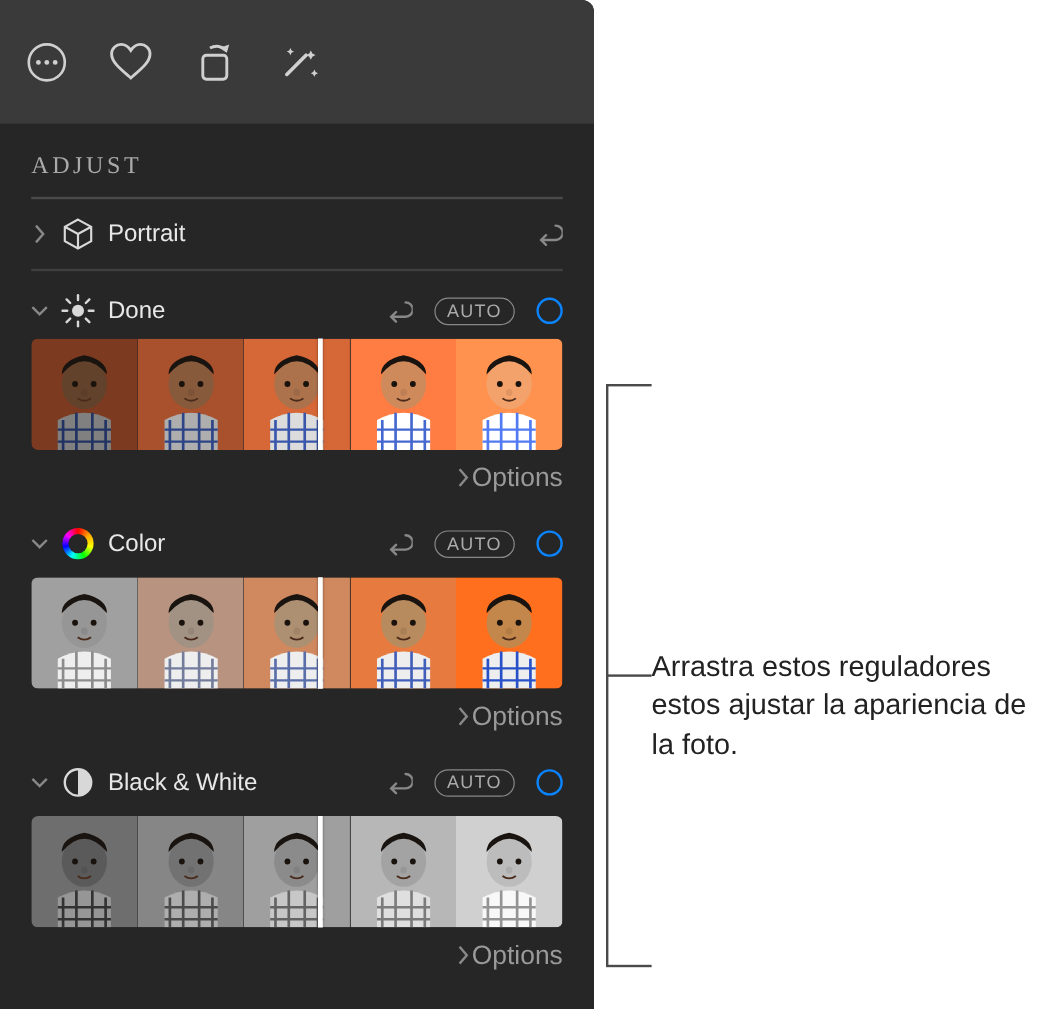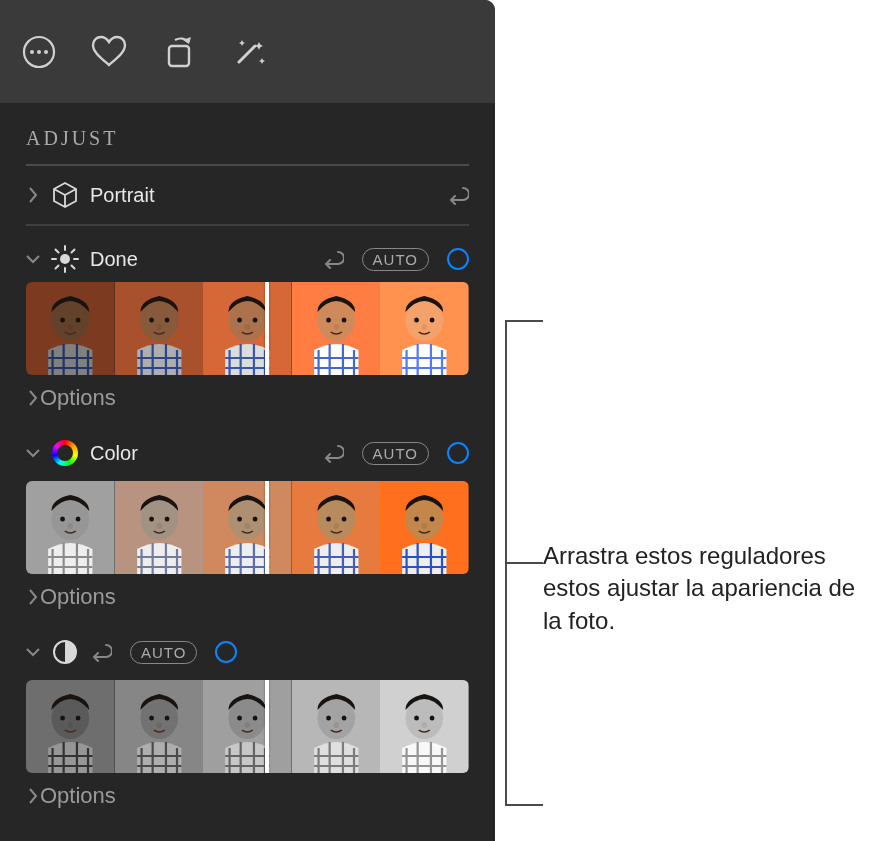--- a/index.html
+++ b/index.html
@@ -134,20 +134,21 @@
     width: 4px;
     background: #fff;
     left: 54%;
     border-radius: 2px;
     box-shadow: 0 0 2px rgba(0,0,0,0.5);
   }
   .options-row {
     display: flex;
     align-items: center;
     padding: 6px 0 14px 0;
+    justify-content: flex-end;
   }
   .options-label {
     color: #9a9a9a;
     font-size: 22px;
   }
   .color-ring {
     width: 26px;
     height: 26px;
     border-radius: 50%;
     background: conic-gradient(red, orange, yellow, lime, cyan, blue, magenta, red);
@@ -516,20 +517,21 @@
         <svg width="14" height="10" viewBox="0 0 14 10">
             <path d="M1 2 L7 8 L13 2" fill="none" stroke="currentColor" stroke-width="2"></path>
           </svg>
       </div>
       <div class="row-icon">
         <svg width="26" height="26" viewBox="0 0 26 26">
             <circle cx="13" cy="13" r="11" fill="none" stroke="currentColor" stroke-width="2"></circle>
             <path d="M13 2 A11 11 0 0 1 13 24 Z" fill="currentColor"></path>
           </svg>
       </div>
+      <div class="row-label">Black &amp; White</div>
       <div class="controls">
         <div class="undo-icon">
           <svg width="22" height="22" viewBox="0 0 22 22">
               <path d="M6 8 L2 12 L6 16 M2 12 L14 12 A6 6 0 0 0 14 0" transform="translate(2,4)" fill="none" stroke="currentColor" stroke-width="2" stroke-linecap="round"></path>
             </svg>
         </div>
         <div class="auto-pill">AUTO</div>
         <div class="toggle-circle"></div>
       </div>
     </div>

